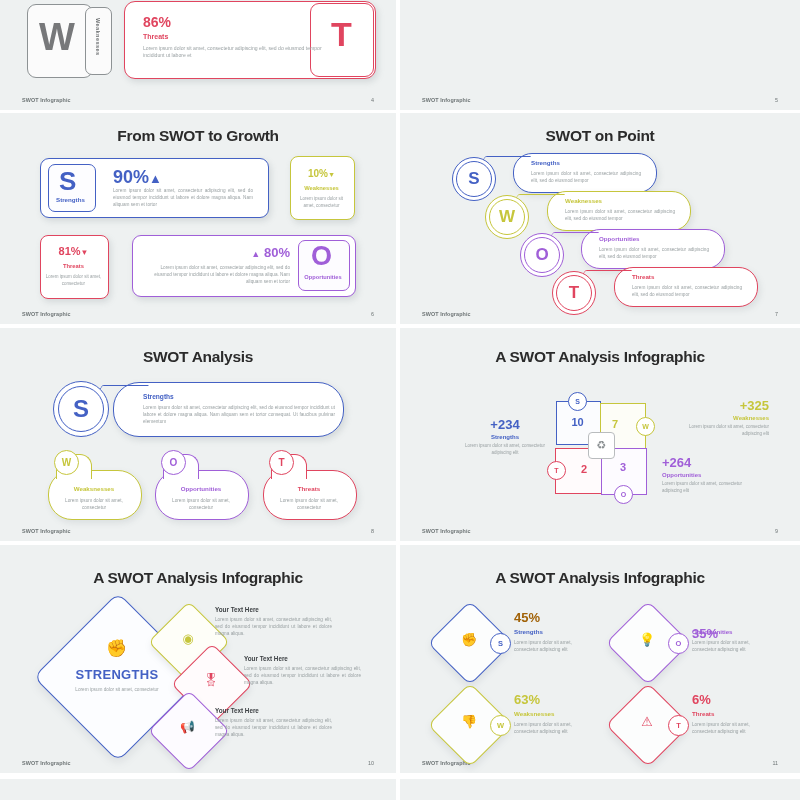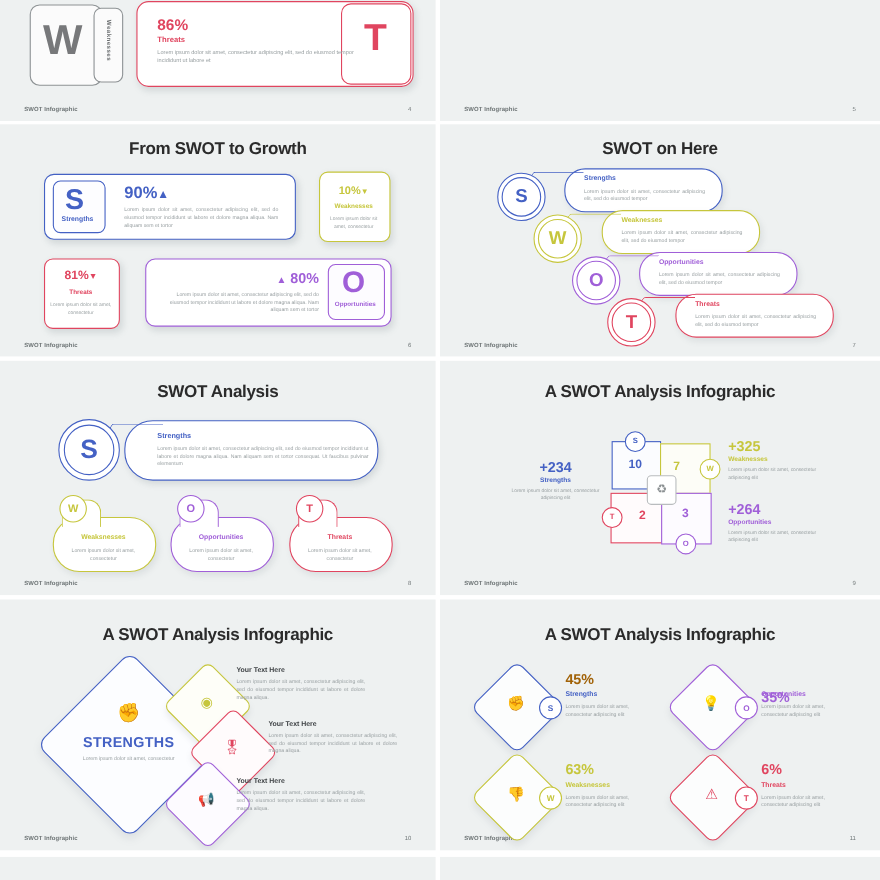--- a/index.html
+++ b/index.html
@@ -61,21 +61,21 @@
   </div>
 
   <div class="slide" style="left:0;top:113px;width:396px;height:211px;">
     <div class="slide-inner">
       <div class="title" style="top:14px;font-size:15.5px;">From SWOT to Growth</div>
 
       <div class="shadow" style="position:absolute;left:40px;top:45px;width:227px;height:58px;border:1.3px solid #4461c4;border-radius:9px;background:#fff;"></div>
       <div style="position:absolute;left:48px;top:51px;width:46px;height:46px;border:1.2px solid #4461c4;border-radius:7px;background:#fdfdff;"></div>
       <div style="position:absolute;left:59px;top:53px;font-size:26px;font-weight:bold;color:#4461c4;">S</div>
       <div style="position:absolute;left:56px;top:83px;font-size:6.2px;font-weight:bold;color:#4461c4;">Strengths</div>
-      <div class="arrow-up" style="position:absolute;left:113px;top:54px;font-size:15px;font-weight:bold;color:#4461c4;"><span>90%</span></div>
+      <div class="arrow-up" style="position:absolute;left:113px;top:54px;font-size:18px;font-weight:bold;color:#4461c4;"><span>90%</span></div>
       <div class="lorem" style="position:absolute;left:113px;top:75px;width:140px;font-size:4.7px;text-align:justify;">Lorem ipsum dolor sit amet, consectetur adipiscing elit, sed do eiusmod tempor incididunt ut labore et dolore magna aliqua. Nam aliquam sem et tortor</div>
 
       <div class="shadow" style="position:absolute;left:290px;top:43px;width:63px;height:62px;border:1.3px solid #c6c63c;border-radius:8px;background:#fff;"></div>
       <div class="arrow-dn" style="position:absolute;left:290px;top:55px;width:63px;text-align:center;font-size:10px;font-weight:bold;color:#c6c63c;"><span>10%</span></div>
       <div style="position:absolute;left:290px;top:72px;width:63px;text-align:center;font-size:5.8px;font-weight:bold;color:#c6c63c;">Weaknesses</div>
       <div class="lorem" style="position:absolute;left:294px;top:83px;width:55px;text-align:center;font-size:4.5px;">Lorem ipsum dolor sit amet, consectetur</div>
 
       <div class="shadow" style="position:absolute;left:40px;top:122px;width:67px;height:62px;border:1.3px solid #e0455f;border-radius:8px;background:#fff;"></div>
       <div class="arrow-dn" style="position:absolute;left:40px;top:132px;width:67px;text-align:center;font-size:11px;font-weight:bold;color:#e0455f;"><span>81%</span></div>
       <div style="position:absolute;left:40px;top:150px;width:67px;text-align:center;font-size:5.8px;font-weight:bold;color:#e0455f;">Threats</div>
@@ -88,21 +88,21 @@
       <div style="position:absolute;left:175px;top:132px;width:115px;text-align:right;font-size:13px;font-weight:bold;color:#a05fd8;"><span style="font-size:.7em;">▲</span> <span>80%</span></div>
       <div class="lorem" style="position:absolute;left:150px;top:152px;width:140px;font-size:4.7px;text-align:right;">Lorem ipsum dolor sit amet, consectetur adipiscing elit, sed do eiusmod tempor incididunt ut labore et dolore magna aliqua. Nam aliquam sem et tortor</div>
 
       <div class="footer">SWOT Infographic</div>
       <div class="pageno">6</div>
     </div>
   </div>
 
   <div class="slide" style="left:400px;top:113px;width:400px;height:211px;">
     <div class="slide-inner" id="s7-inner">
-      <div class="title" style="top:14px;font-size:15.5px;">SWOT on Here</div>
+      <div class="title" style="top:14px;font-size:15.5px;">SWOT on Point</div>
       <div class="footer">SWOT Infographic</div>
       <div class="pageno">7</div>
     <div style="position: absolute; left: 113px; top: 40px; width: 142px; height: 38px; border: 1.1px solid rgb(68, 97, 196); border-radius: 19px; background: rgb(255, 255, 255); box-shadow: rgba(120, 130, 135, 0.16) 2px 3px 6px;"></div>
         <div style="position: absolute; left: 74px; top: 43px; width: 45px; height: 30px; border-top: 1.1px solid rgb(68, 97, 196); border-left: 1.1px solid rgb(68, 97, 196); transform: skewX(-36deg); border-radius: 2px 0px 0px;"></div>
         <div style="position: absolute; left: 52px; top: 44px; width: 42px; height: 42px; border: 1.1px solid rgb(68, 97, 196); border-radius: 50%; background: rgb(255, 255, 255);"></div>
         <div style="position: absolute; left: 56px; top: 48px; width: 34px; height: 34px; border: 1.1px solid rgb(68, 97, 196); border-radius: 50%; background: rgb(255, 255, 255); display: flex; align-items: center; justify-content: center; font-size: 17px; font-weight: bold; color: rgb(68, 97, 196);">
           <span>S</span>
         </div>
         <div style="position: absolute; left: 131px; top: 46px; font-size: 6.2px; font-weight: bold; color: rgb(68, 97, 196);">Strengths</div>
         <div style="position: absolute; left: 131px; top: 57px; width: 110px; font-size: 4.7px; color: rgb(154, 161, 163); line-height: 1.5; text-align: justify;">Lorem ipsum dolor sit amet, consectetur adipiscing elit, sed do eiusmod tempor</div>
@@ -201,21 +201,21 @@
 
       <div style="position:absolute;left:188px;top:104px;width:25px;height:25px;border:1.1px solid #b9bcbe;border-radius:4px;background:#fff;display:flex;align-items:center;justify-content:center;">
         <span style="font-size:11px;color:#8a8f91;line-height:1;">♻</span>
       </div>
 
       <div style="position:absolute;left:60px;top:70px;width:90px;text-align:center;margin-top:19px;">
         <div style="font-size:13px;font-weight:bold;color:#4461c4;">+234</div>
         <div style="font-size:6px;font-weight:bold;color:#4461c4;margin-top:2px;">Strengths</div>
         <div class="lorem" style="font-size:4.5px;margin-top:3px;">Lorem ipsum dolor sit amet, consectetur adipiscing elit</div>
       </div>
-      <div style="position:absolute;left:262px;top:70px;width:95px;text-align:left;">
+      <div style="position:absolute;left:274px;top:70px;width:95px;text-align:right;">
         <div style="font-size:13px;font-weight:bold;color:#c6c63c;">+325</div>
         <div style="font-size:6px;font-weight:bold;color:#c6c63c;margin-top:2px;">Weaknesses</div>
         <div class="lorem" style="font-size:4.5px;margin-top:3px;">Lorem ipsum dolor sit amet, consectetur adipiscing elit</div>
       </div>
       <div style="position:absolute;left:262px;top:127px;width:95px;text-align:left;">
         <div style="font-size:13px;font-weight:bold;color:#a05fd8;">+264</div>
         <div style="font-size:6px;font-weight:bold;color:#a05fd8;margin-top:2px;">Opportunities</div>
         <div class="lorem" style="font-size:4.5px;margin-top:3px;">Lorem ipsum dolor sit amet, consectetur adipiscing elit</div>
       </div>
 

